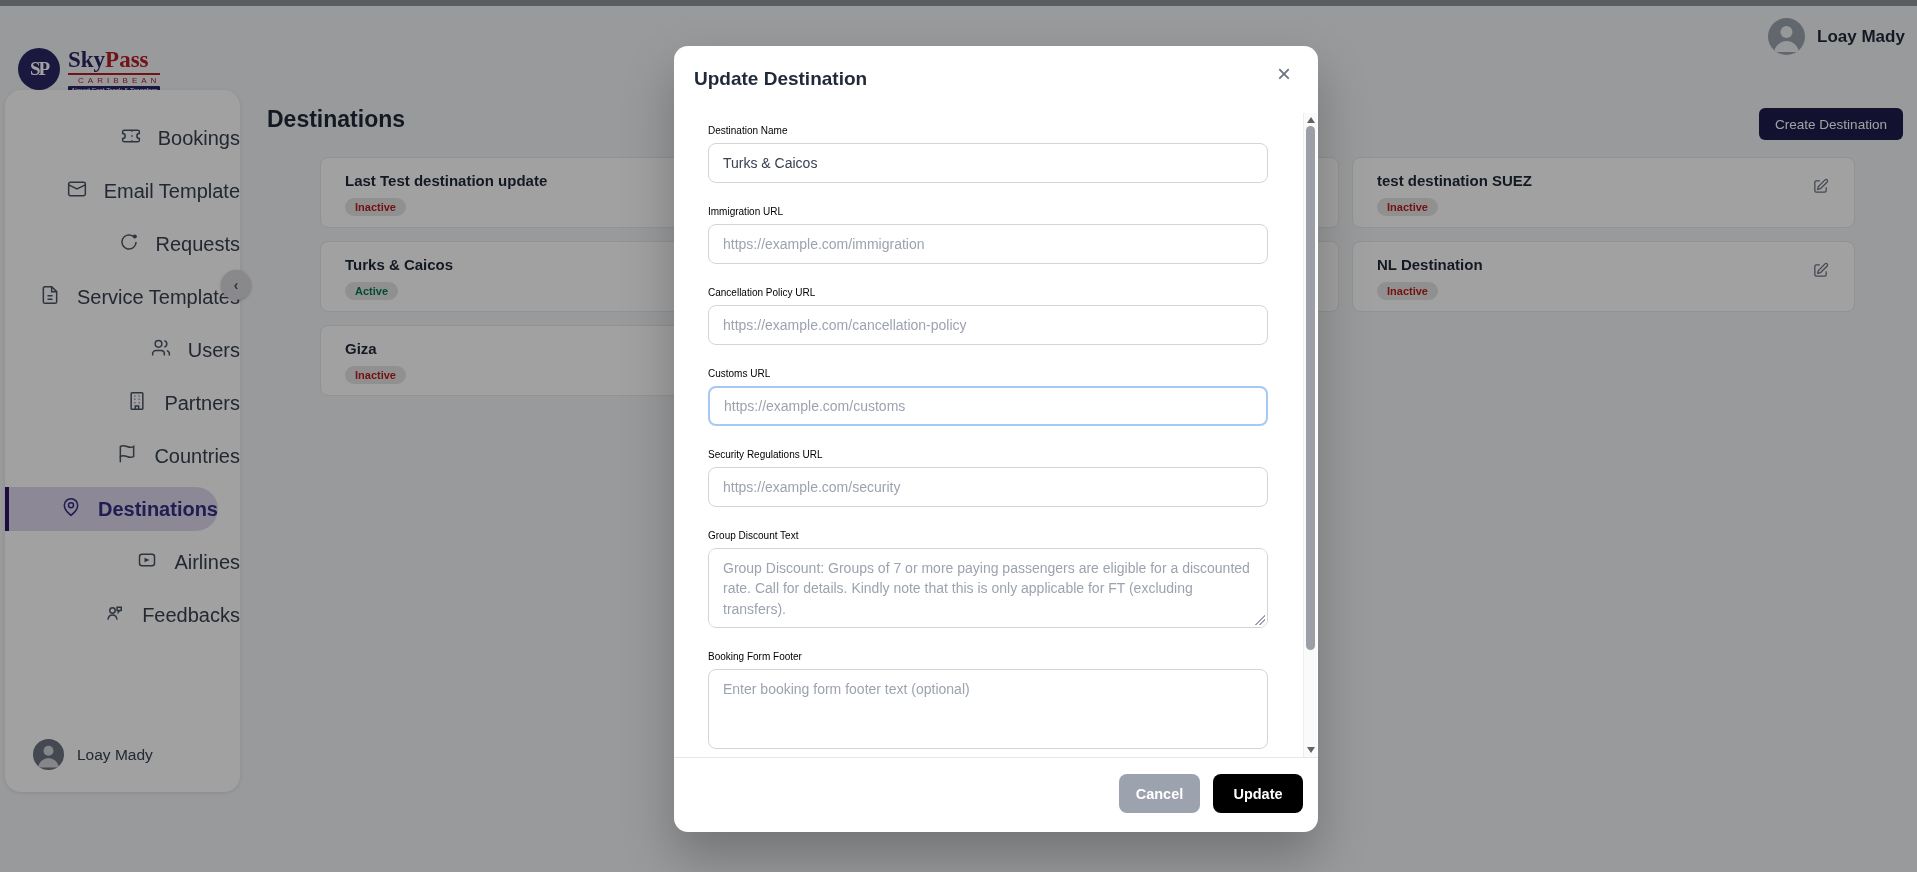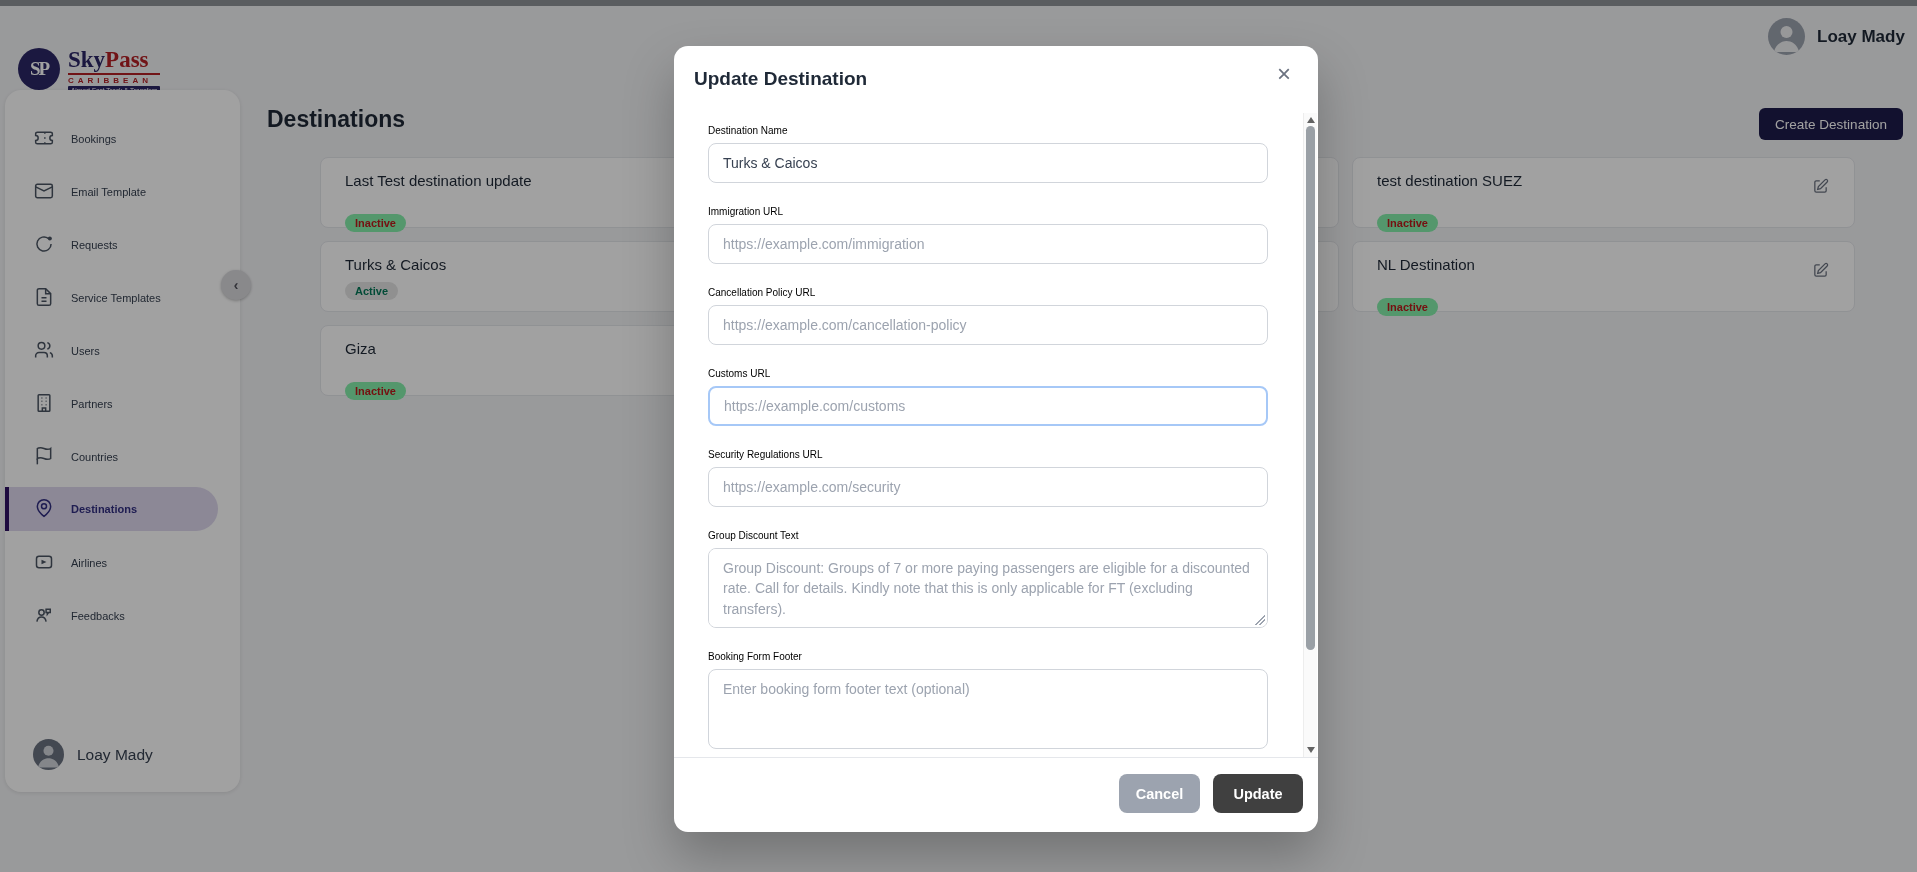--- a/index.html
+++ b/index.html
@@ -15,57 +15,57 @@
   .logo-circle { width:42px; height:42px; border-radius:50%; background:#2b2666; color:#ffffff;
     display:flex; align-items:center; justify-content:center; font-family:"Liberation Serif",serif;
     font-weight:bold; font-size:19px; letter-spacing:-2px; }
   .logo-plane { position:absolute; left:16px; bottom:-6px; width:0; height:0;
     border-left:6px solid transparent; border-right:6px solid transparent; border-bottom:10px solid #b32025; }
   .logo-text { display:flex; flex-direction:column; }
   .logo-name { font-family:"Liberation Serif",serif; font-size:23px; font-weight:bold; line-height:24px; }
   .logo-name .sky { color:#2b2666; }
   .logo-name .pass { color:#b32025; }
   .logo-rule { height:2px; background:#b32025; margin:1px 0 1px 0; }
-  .logo-sub { color:#b32025; font-size:8px; letter-spacing:4px; text-align:left; font-weight:bold; }
+  .logo-sub { color:#b32025; font-size:8px; letter-spacing:4px; text-align:right; font-weight:normal; }
   .logo-tag { background:#2b2666; color:#ffffff; font-size:6.5px; text-align:center; padding:1px 3px; margin-top:1px; border-radius:1px; }
 
   .topbar-user { position:absolute; left:1768px; top:18px; display:flex; align-items:center; gap:12px; }
   .avatar { width:37px; height:37px; border-radius:50%; background:#9ca3af; overflow:hidden; position:relative; flex:none; }
   .avatar svg { position:absolute; left:0; top:0; }
   .topbar-user .uname { font-size:17px; font-weight:bold; color:#1f2937; white-space:nowrap; }
 
   
   .sidebar { position:absolute; left:5px; top:90px; width:235px; height:702px; background:#ffffff;
     border-radius:16px; box-shadow:0 1px 4px rgba(0,0,0,0.10); }
   .nav { padding-top:22px; }
   .nav-item { height:53px; display:flex; align-items:center; gap:17px; padding-left:29px;
-    color:#374151; font-size:11px; font-weight:500; cursor:pointer; position:relative; }
+    color:#374151; font-size:20px; font-weight:500; cursor:pointer; position:relative;justify-content:flex-end; }
   .nav-item svg { flex:none; stroke:#4b5563; }
   .nav-item.active { background:#ded7ee; border-radius:0 26px 26px 0; margin-right:22px;
     color:#312e81; font-weight:bold; height:44px; margin-top:4px; margin-bottom:5px; }
   .nav-item.active svg { stroke:#312e81; }
   .nav-item.active::before { content:""; position:absolute; left:0; top:0; bottom:0; width:4px; background:#2e1065; }
   .sidebar-footer { position:absolute; left:28px; bottom:22px; display:flex; align-items:center; gap:13px; }
   .sidebar-footer .avatar { width:31px; height:31px; background:#6b7280; }
   .sidebar-footer .uname { font-size:15.5px; font-weight:500; color:#374151; }
   .collapse-btn { position:absolute; left:221px; top:270px; width:30px; height:30px; border-radius:50%;
     background:#d9d9dd; box-shadow:0 1px 3px rgba(0,0,0,0.25); display:flex; align-items:center; justify-content:center;
     color:#52525b; font-size:14px; font-weight:bold; cursor:pointer; z-index:2; }
 
   
   .page-title { position:absolute; left:267px; top:106px; font-size:23px; font-weight:800; color:#1f2937; }
   .create-btn { position:absolute; left:1759px; top:108px; width:144px; height:32px; background:#1e1b4b;
     color:#ffffff; border:none; border-radius:6px; font-size:13.5px; font-family:"Liberation Sans",sans-serif;
     cursor:pointer; }
   .cards-grid { position:absolute; left:320px; top:157px; width:1535px; display:grid;
     grid-template-columns:repeat(3,1fr); column-gap:13px; row-gap:13px; }
   .dest-card { height:71px; background:#ffffff; border:1px solid #e5e7eb; border-radius:8px; position:relative; }
-  .dest-name { position:absolute; left:24px; top:14px; font-size:15px; font-weight:400; color:#1f2937; }
+  .dest-name { position:absolute; left:24px; top:14px; font-size:15px; font-weight:700; color:#1f2937; }
   .badge { position:absolute; left:24px; top:40px; font-size:11px; font-weight:bold; padding:3px 10px; border-radius:10px; }
-  .badge.inactive { background:#86efac; color:#b91c1c;margin-top:16px; }
+  .badge.inactive { background:#e5e5e5; color:#b91c1c; }
   .badge.active { background:#e5e5e5; color:#047857; }
   .edit-btn { position:absolute; right:24px; top:20px; width:18px; height:18px; cursor:pointer; }
   .edit-btn svg { stroke:#6b7280; }
 
   
   .overlay { position:absolute; inset:0; background:rgba(0,0,0,0.37); z-index:10; }
   .modal { position:absolute; left:639px; top:46px; width:644px; height:786px; background:#ffffff;
     border-radius:14px; z-index:20; box-shadow:0 25px 50px rgba(0,0,0,0.25);margin-left:35px; }
   .modal-header { position:absolute; top:0; left:0; right:0; height:67px; }
   .modal-title { position:absolute; left:20px; top:22px; font-size:19px; font-weight:bold; color:#1f2937; }
@@ -93,21 +93,21 @@
   .m-arrow-down { position:absolute; bottom:4px; left:3px; width:0; height:0;
     border-left:4px solid transparent; border-right:4px solid transparent; border-top:6px solid #636363; }
   .m-thumb { position:absolute; top:13px; left:2px; width:9px; height:524px; background:#9aa0a6; border-radius:5px; }
 
   .modal-footer { position:absolute; bottom:0; left:0; right:0; height:75px; border-top:1px solid #e5e7eb;
     display:flex; justify-content:flex-end; align-items:flex-start; gap:13px; padding:16px 15px 0 0;
     border-radius:0 0 14px 14px; }
   .btn { height:39px; border:none; border-radius:8px; color:#ffffff; font-size:14.5px; font-weight:bold;
     font-family:"Liberation Sans",sans-serif; cursor:pointer; }
   .btn-cancel { width:81px; background:#9ca3af; }
-  .btn-update { width:90px; background:#404040; }
+  .btn-update { width:90px; background:#000000; }
 </style>
 </head>
 <body>
 
 <div class="top-strip"></div>
 
 <div class="logo">
   <div class="logo-mark">
     <div class="logo-circle">SP</div>
     <div class="logo-plane"></div>

